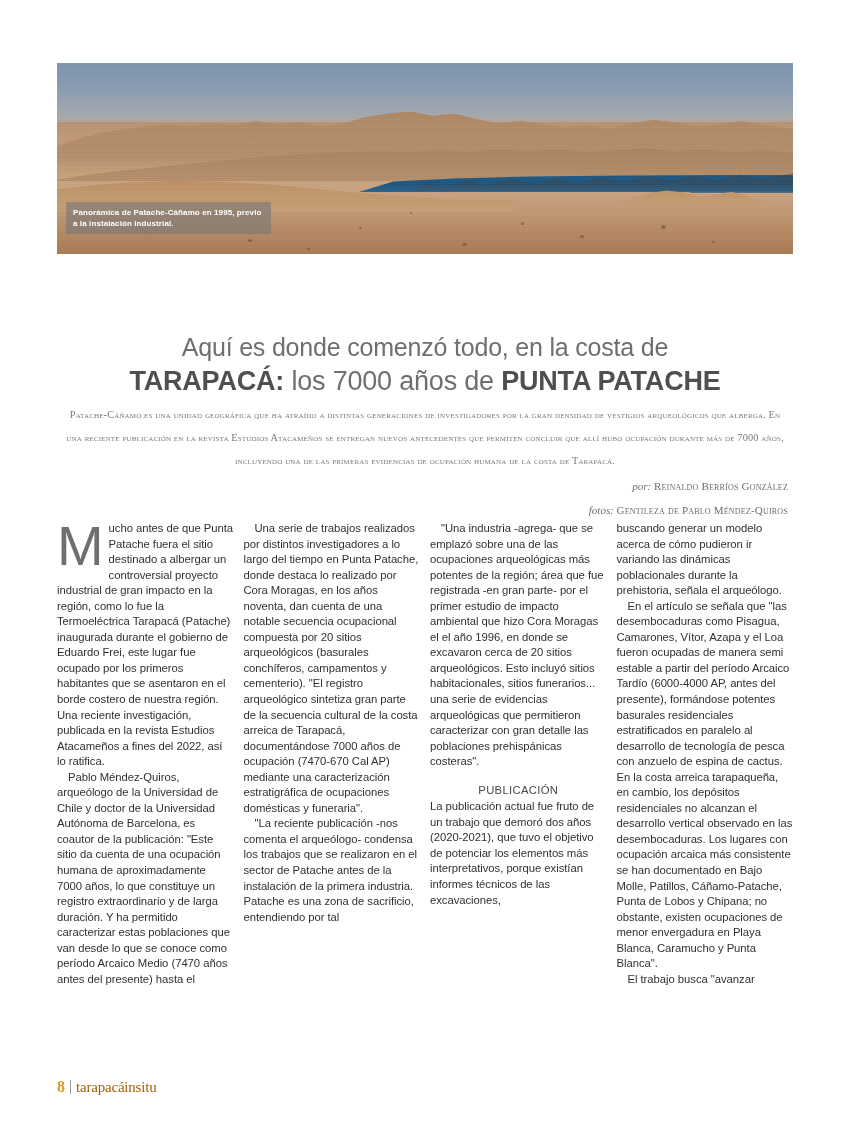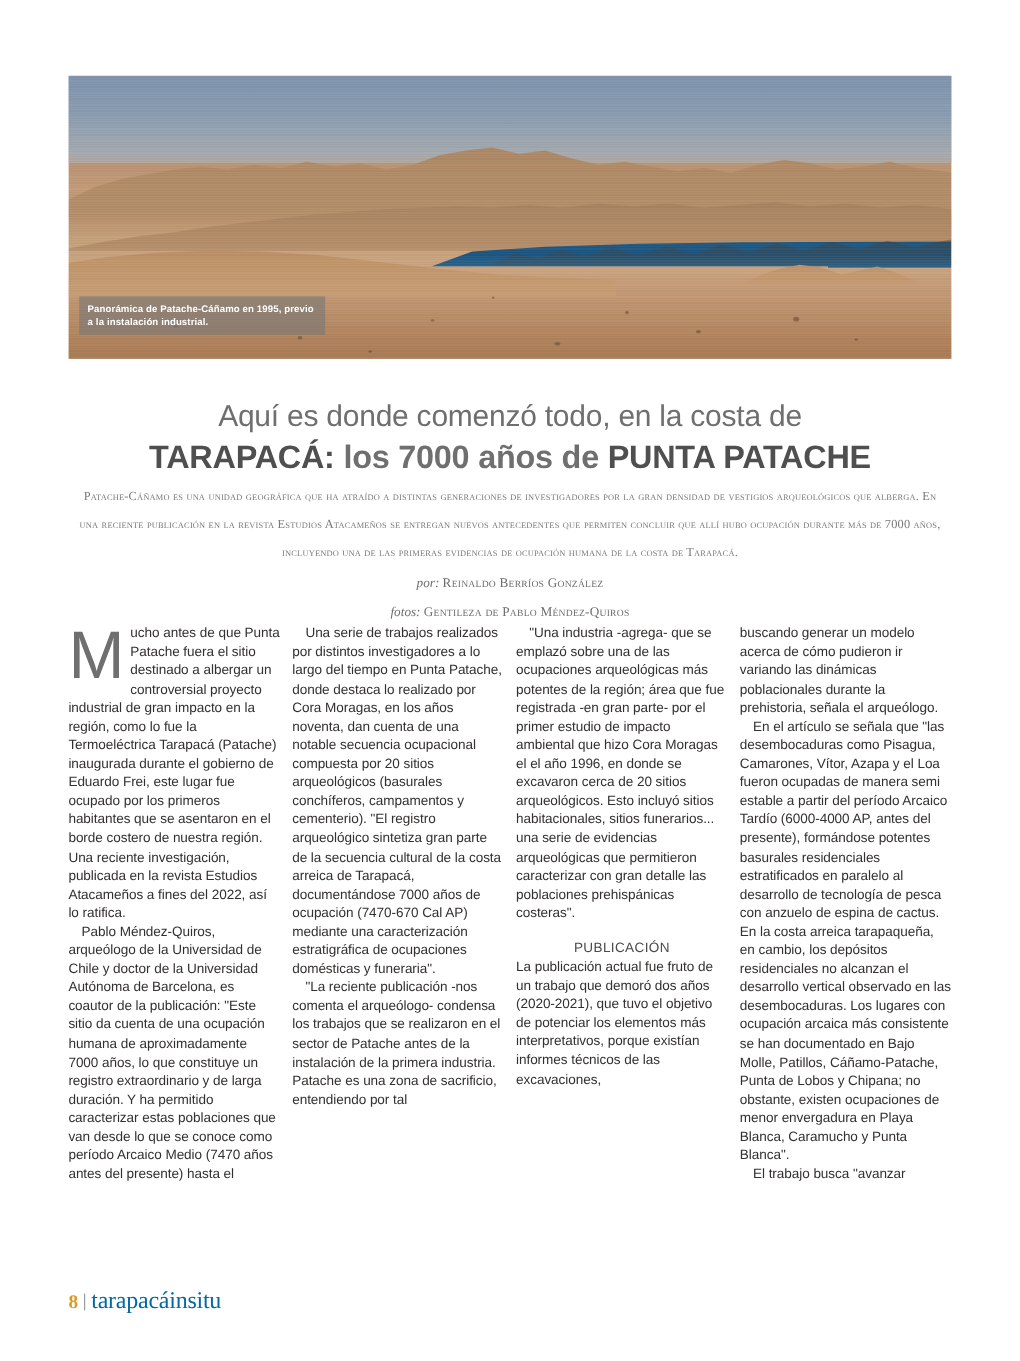--- a/index.html
+++ b/index.html
@@ -20,21 +20,21 @@
 
   
   .photo-wrap{
     position:absolute;
     left:57px; top:63px;
     width:736px; height:259px;
     overflow:hidden;
   }
   .photo{
     position:absolute;
-    left:0;top:0;width:736px;height:236px;
+    left:0;top:0;width:736px;height:191px;
     background:
       
       linear-gradient(to bottom, rgba(0,0,0,0) 62%, rgba(145,96,56,0.30) 100%),
       linear-gradient(to bottom,
         #8a9bb0 0%,
         #93a2b4 14%,
         #a3a8ae 24%,
         #b89272 31%,
         #c39a76 40%,
         #b98f6c 50%,
@@ -143,21 +143,21 @@
     display:block;
   }
   .headline .l2{
     display:block;
     font-size:27px;
     line-height:34px;
     letter-spacing:-.2px;
     margin-top:1px;
   }
   .headline .l2 b{font-weight:700;color:#4f4f4f;}
-  .headline .l2 span{font-weight:700;}
+  .headline .l2 span{font-weight:400;}
 
   
   .lead{
     position:absolute;
     left:62px; top:403px; width:726px;
     text-align:center;
     color:#7a7a7a;
     font-size:10.3px;
     line-height:23px;
     font-variant:small-caps;
@@ -168,21 +168,21 @@
     position:absolute;
     left:62px; top:476px; width:726px;
     text-align:center;
     color:#6d6d6d;
     font-size:11px;
     line-height:20px;
     font-family:"Liberation Serif", serif;
   }
   .byline .lbl{font-style:italic;font-variant:normal;}
   .byline .nm{font-variant:small-caps;letter-spacing:.2px;}
-  .byline .row{display:block;}
+  .byline .row{display:block;text-align:right;}
   .byline .row2{margin-top:4px;}
 
   
   .cols{
     position:absolute;
     left:57px; top:521px;
     width:736px; height:500px;
     display:flex;
     gap:10px;
   }
@@ -231,22 +231,22 @@
     font-size:16px;
     font-family:"Liberation Serif", serif;
   }
   .footer .bar{
     display:inline-block;
     width:1px;height:14px;
     background:#9a9a9a;
     position:relative;top:2px;
   }
   .footer .brand{
-    color:#0369a1;
-    font-size:20px;
+    color:#a16207;
+    font-size:15px;
     font-family:"Liberation Serif", serif;
     letter-spacing:-.2px;
   }
 </style>
 </head>
 <body>
 
 <div class="page">
 
   <div class="photo-wrap">

